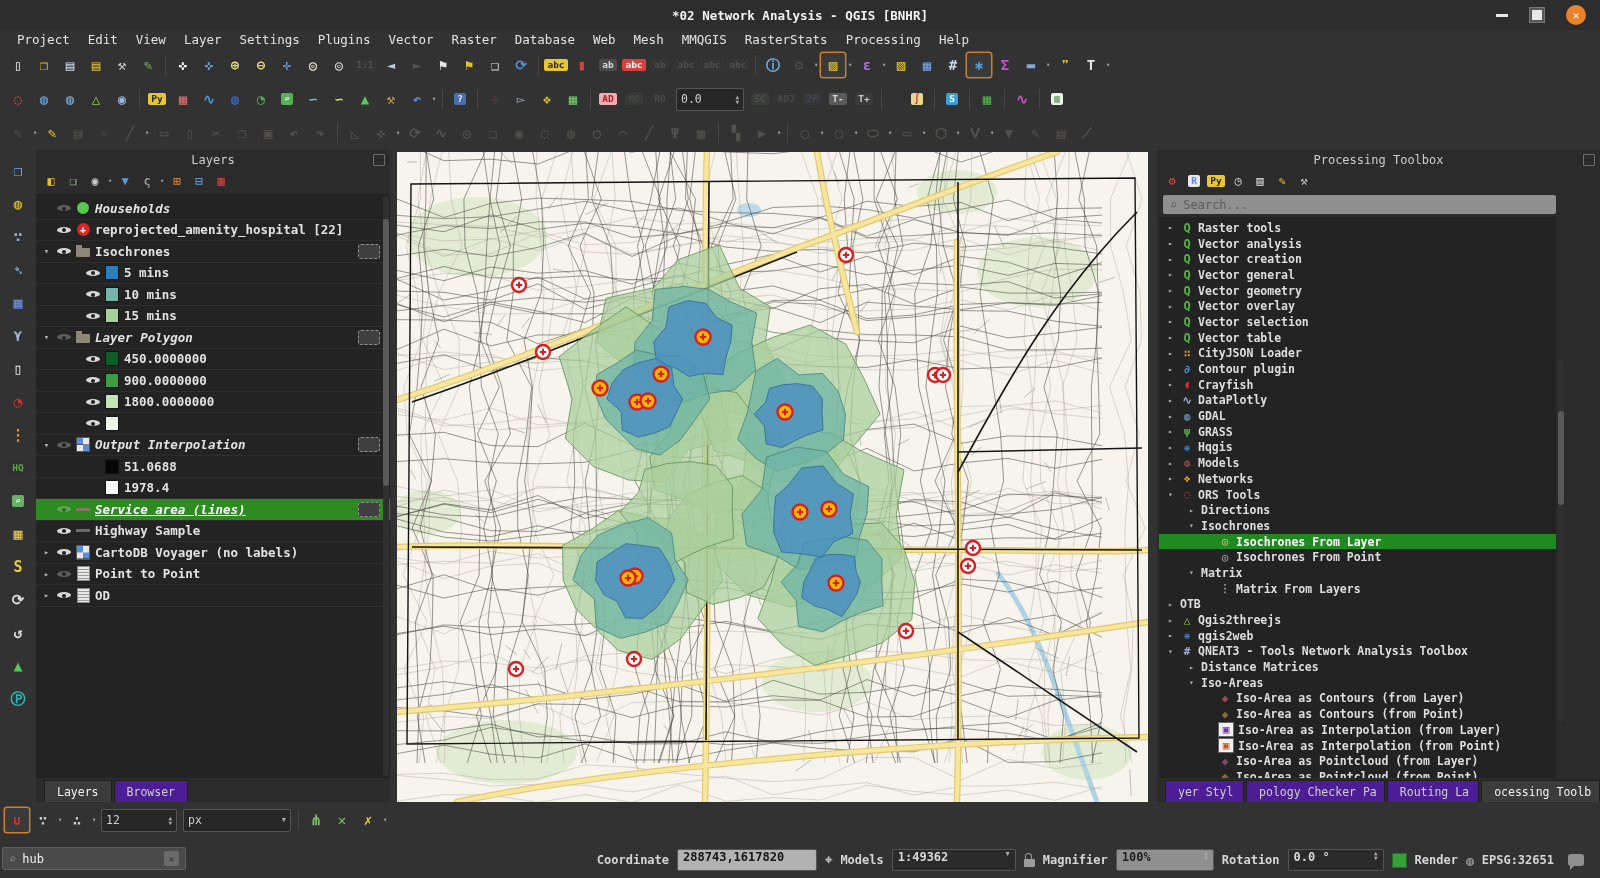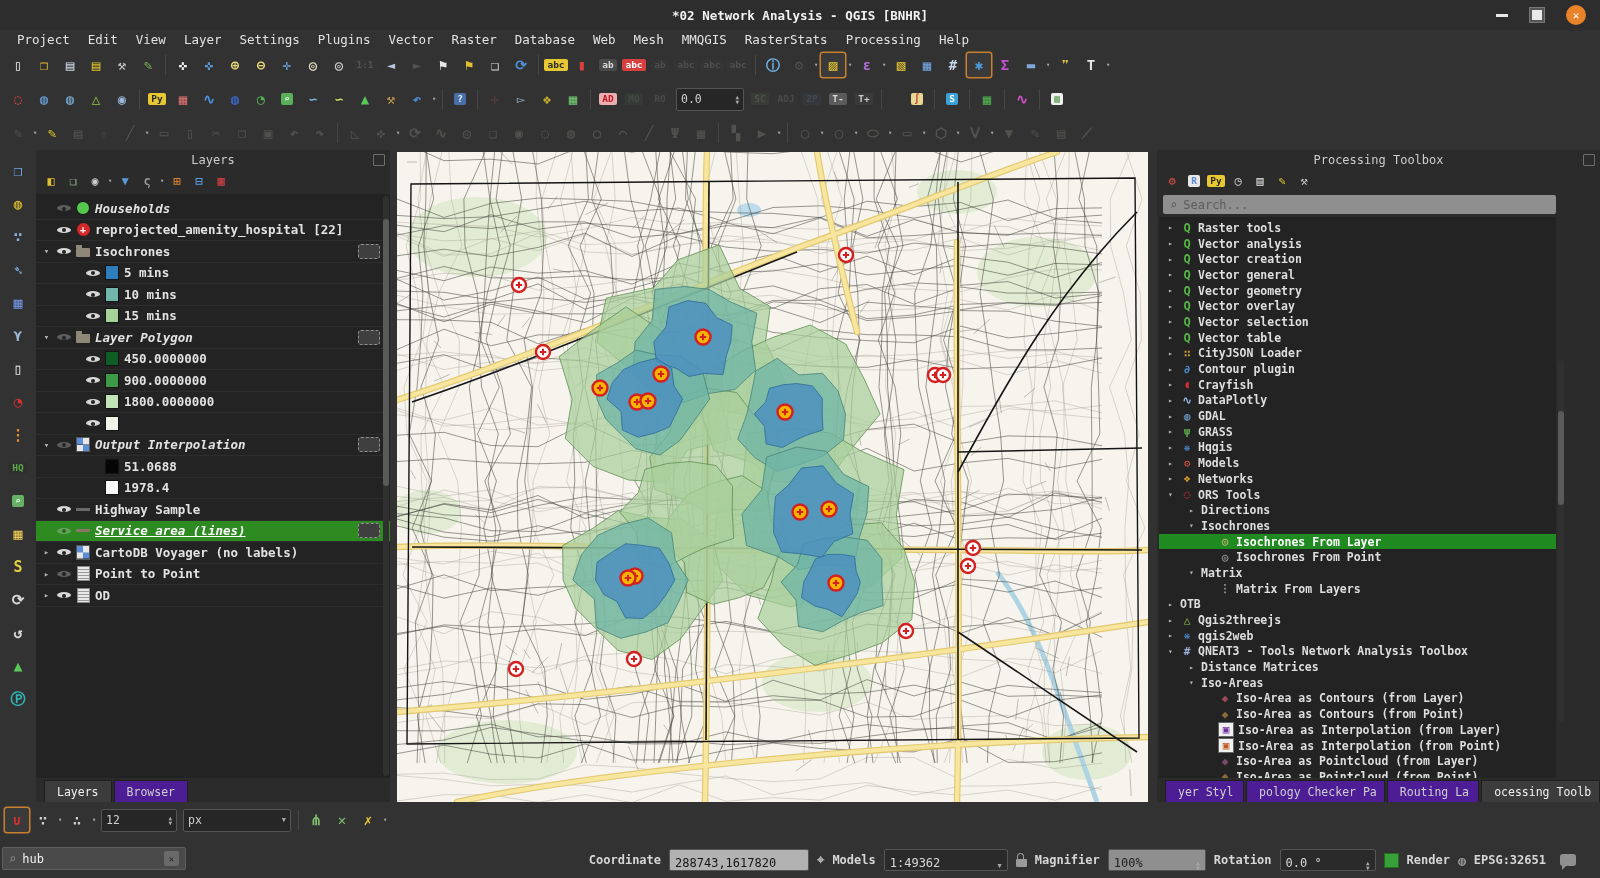--- a/index.html
+++ b/index.html
@@ -97,24 +97,24 @@
   #map{left:397px;top:152px;width:751px;height:650px;background:#f7f4ed}
   #map svg{display:block}
   
   #bottomarea{left:0;top:802px;width:1600px;height:76px;background:#323232}
   #snapbar{position:absolute;left:4px;top:4px;height:28px;display:flex;align-items:center}
   #locator{position:absolute;left:2px;top:45px;width:170px;height:21px;background:#4a4a4a;border:1px solid #5e5e5e;
            border-radius:2px;display:flex;align-items:center;gap:6px;padding:0 6px;font-size:12px;color:#f0f0f0}
   #locator .mag{color:#8a8a8a;font-size:12px}
   #locator .clear{margin-left:auto;width:15px;height:15px;background:#6a6a6a;border-radius:2px;color:#2a2a2a;
                   font-size:9px;display:flex;align-items:center;justify-content:center;font-weight:bold}
-  #statusrow{position:absolute;right:24px;top:46px;height:24px;display:flex;align-items:center;gap:8px;
+  #statusrow{position:absolute;right:16px;top:46px;height:24px;display:flex;align-items:center;gap:8px;
              font-size:12px;font-weight:bold;color:#d6d6d6}
-  .sbox{height:20px;border:1px solid #555;border-radius:2px;display:flex;align-items:flex-end;
-        justify-content:space-between;padding:0 5px;font-weight:normal;gap:5px}
+  .sbox{height:20px;border:1px solid #555;border-radius:2px;display:flex;align-items:flex-start;
+        justify-content:space-between;padding:0 5px;font-weight:bold;gap:5px}
   .sbox.light{background:#b2b2b2;color:#151515}
   .sbox.mid{background:#8f8f8f;color:#222}
   .sbox.dark{background:#2a2a2a;color:#d8d8d8}
   .caret{font-size:7px;color:#a8a8a8}
   .lockicon{width:11px;height:8px;background:#9a9a9a;border-radius:1px;position:relative;margin-top:5px}
   .lockicon::before{content:"";position:absolute;left:1.5px;top:-6px;width:5px;height:6px;border:1.5px solid #9a9a9a;
                     border-bottom:none;border-radius:4px 4px 0 0}
   .render-check{width:13px;height:13px;background:#38a038;border:1px solid #1f6f1f}
   .bubble{width:16px;height:12px;background:#8f8f8f;border-radius:3px;position:relative;margin-left:6px}
   .bubble::after{content:"";position:absolute;left:2px;bottom:-4px;border:4px solid transparent;border-top-color:#8f8f8f;border-left-color:#8f8f8f}
@@ -737,36 +737,36 @@
       </div>
       <div class="lrow">
         <span class="lexp"></span>
         <span style="width: 24px; flex: 0 0 auto;"></span>
         <span style="width: 14px; flex: 0 0 auto;"></span>
         <span class="lic">
           <span class="lic-fill" style="background: rgb(250, 250, 250);"></span>
         </span>
         <span class="llabel">1978.4</span>
       </div>
-      <div class="lrow">
-        <span class="lexp"></span>
-        <span class="eye"></span>
-        <span class="lic">
-          <span class="lic-line" style="background: rgb(106, 106, 106);"></span>
-        </span>
-        <span class="llabel">Highway Sample</span>
-      </div>
       <div class="lrow selected">
         <span class="lexp"></span>
         <span class="eye off"></span>
         <span class="lic">
           <span class="lic-line" style="background: rgb(138, 118, 104);"></span>
         </span>
         <span class="llabel italic underline">Service area (lines)</span>
         <span class="lbadge"></span>
+      </div>
+      <div class="lrow">
+        <span class="lexp"></span>
+        <span class="eye"></span>
+        <span class="lic">
+          <span class="lic-line" style="background: rgb(106, 106, 106);"></span>
+        </span>
+        <span class="llabel">Highway Sample</span>
       </div>
       <div class="lrow">
         <span class="lexp">▸</span>
         <span class="eye"></span>
         <span class="lic">
           <span class="lic-raster"></span>
         </span>
         <span class="llabel">CartoDB Voyager (no labels)</span>
       </div>
       <div class="lrow">

